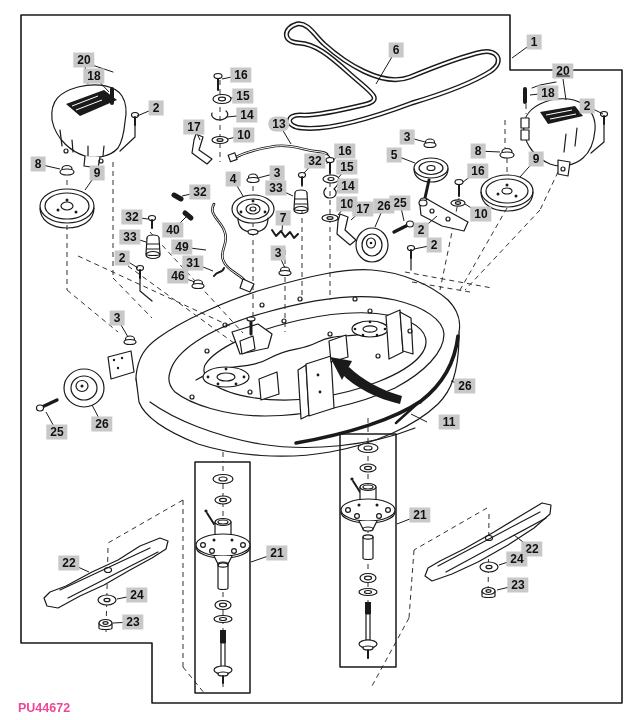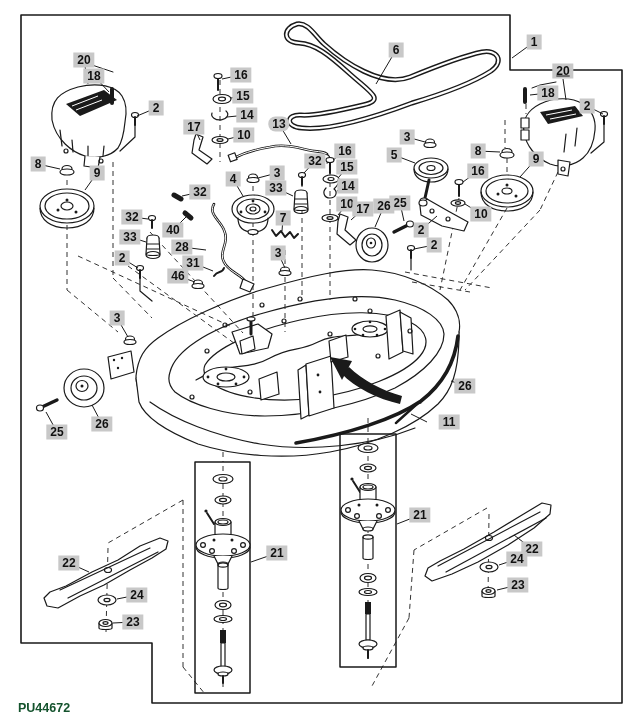--- a/index.html
+++ b/index.html
@@ -8,21 +8,21 @@
   .stage svg{position:absolute;left:0;top:0;}
   svg .ln{stroke:#1a1a1a;fill:none;stroke-width:1.2;stroke-linejoin:round;stroke-linecap:round;}
   svg .wf{fill:#ffffff;}
   svg .df{fill:#1a1a1a;stroke:none;}
   svg .dash{stroke:#333;fill:none;stroke-width:1;stroke-dasharray:5 4;}
   svg .belt-core{stroke:#ffffff;stroke-width:2.1;fill:none;}
   svg .wht{stroke:#ffffff;stroke-width:1;fill:none;}
   .callout{position:absolute;transform:translate(-50%,-50%);background:var(--label-bg,#c8c8c8);
            color:#111;font-weight:bold;font-size:12px;line-height:13px;padding:1px 4px;
            white-space:nowrap;}
-  .partcode{position:absolute;left:18px;top:701px;font-weight:bold;font-size:12.5px;color:#14532d;}
+  .partcode{position:absolute;left:18px;top:701px;font-weight:bold;font-size:12.5px;color:#ec4899;}
 </style>
 </head>
 <body>
 
 <div class="stage">
 
 <svg width="634" height="720" viewBox="0 0 634 720">
 
   <g>
     <path class="ln" style="stroke-width:1.6" d="M21,15 L510,15 L510,70 L622,70 L622,703 L152,703 L152,643 L21,643 Z"></path>
@@ -588,21 +588,21 @@
       <div class="callout" style="left: 532px; top: 549px;">22</div>
       <div class="callout" style="left: 133px; top: 622px;">23</div>
       <div class="callout" style="left: 518px; top: 585px;">23</div>
       <div class="callout" style="left: 137px; top: 595px;">24</div>
       <div class="callout" style="left: 517px; top: 559px;">24</div>
       <div class="callout" style="left: 57px; top: 432px;">25</div>
       <div class="callout" style="left: 400px; top: 203px;">25</div>
       <div class="callout" style="left: 102px; top: 424px;">26</div>
       <div class="callout" style="left: 384px; top: 206px;">26</div>
       <div class="callout" style="left: 178px; top: 276px;">46</div>
-      <div class="callout" style="left: 182px; top: 247px;">28</div>
+      <div class="callout" style="left: 182px; top: 247px;">49</div>
       <div class="callout" style="left: 200px; top: 192px;">32</div>
       <div class="callout" style="left: 173px; top: 230px;">40</div>
       <div class="callout" style="left: 193px; top: 263px;">31</div>
       <div class="callout" style="left: 132px; top: 217px;">32</div>
       <div class="callout" style="left: 315px; top: 161px;">32</div>
       <div class="callout" style="left: 130px; top: 237px;">33</div>
       <div class="callout" style="left: 276px; top: 188px;">33</div>
       <div class="callout" style="left: 465px; top: 386px;">26</div>
     </div>
 

